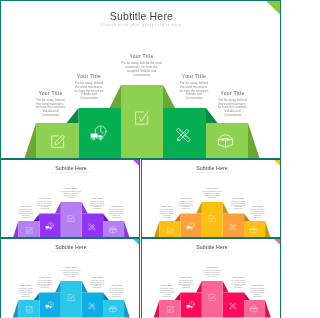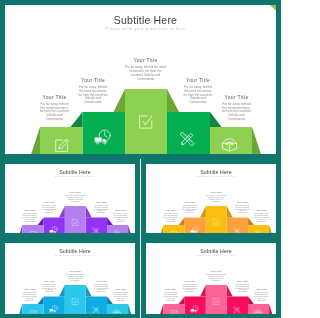--- a/index.html
+++ b/index.html
@@ -1,20 +1,20 @@
 <!DOCTYPE html>
 <html><head>
 <meta charset="utf-8">
 <title>Slide Gallery</title>
 <style>
 *{margin:0;padding:0;box-sizing:border-box}
 html,body{width:281px;height:318px;background:#ffffff;overflow:hidden}
 body{font-family:"Liberation Sans",sans-serif}
 .gallery{position:relative;width:281px;height:318px;background:#fff}
-.slide{position:absolute;background:#fff;overflow:hidden;border:5px solid #0f766e}
+.slide{position:absolute;background:#fff;overflow:hidden;border:1px solid #0f766e}
 .slide .canvas{position:absolute;left:0;top:0;width:281px;height:158px;transform-origin:0 0}
 .slide-main{left:0;top:0;width:281px;height:159px}
 .slide-tl{left:0;top:158.6px;width:140px;height:79.6px}
 .slide-tr{left:141px;top:158.6px;width:140px;height:79.6px}
 .slide-bl{left:0;top:238.2px;width:140px;height:81px}
 .slide-br{left:141px;top:238.2px;width:140px;height:81px}
 .slide-tl .canvas,.slide-tr .canvas,.slide-bl .canvas,.slide-br .canvas{transform:scale(0.4982,0.5)}
 .art{display:block;position:absolute;left:0;top:0}
 .deck-title{position:absolute;left:0;top:9px;width:281px;text-align:center;font-size:10.5px;color:#3f3f3f;letter-spacing:.2px;white-space:nowrap}
 .deck-tagline{position:absolute;left:0;top:21.6px;width:281px;text-align:center;font-size:3.5px;color:#b7b7b7;letter-spacing:.72px;white-space:nowrap}

